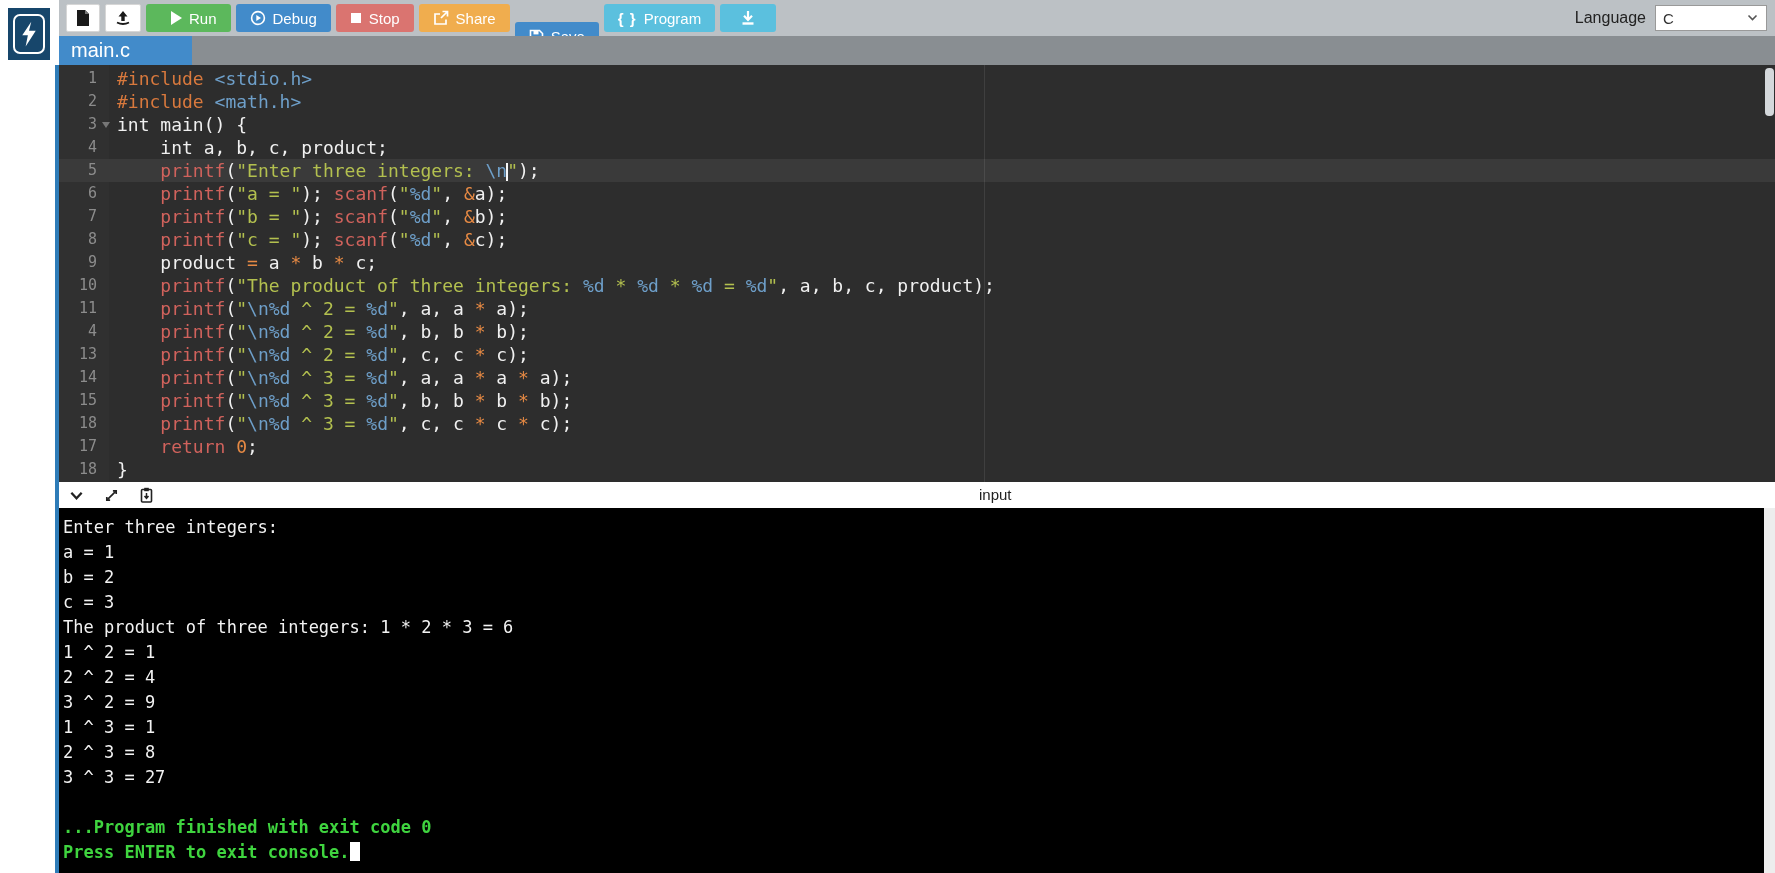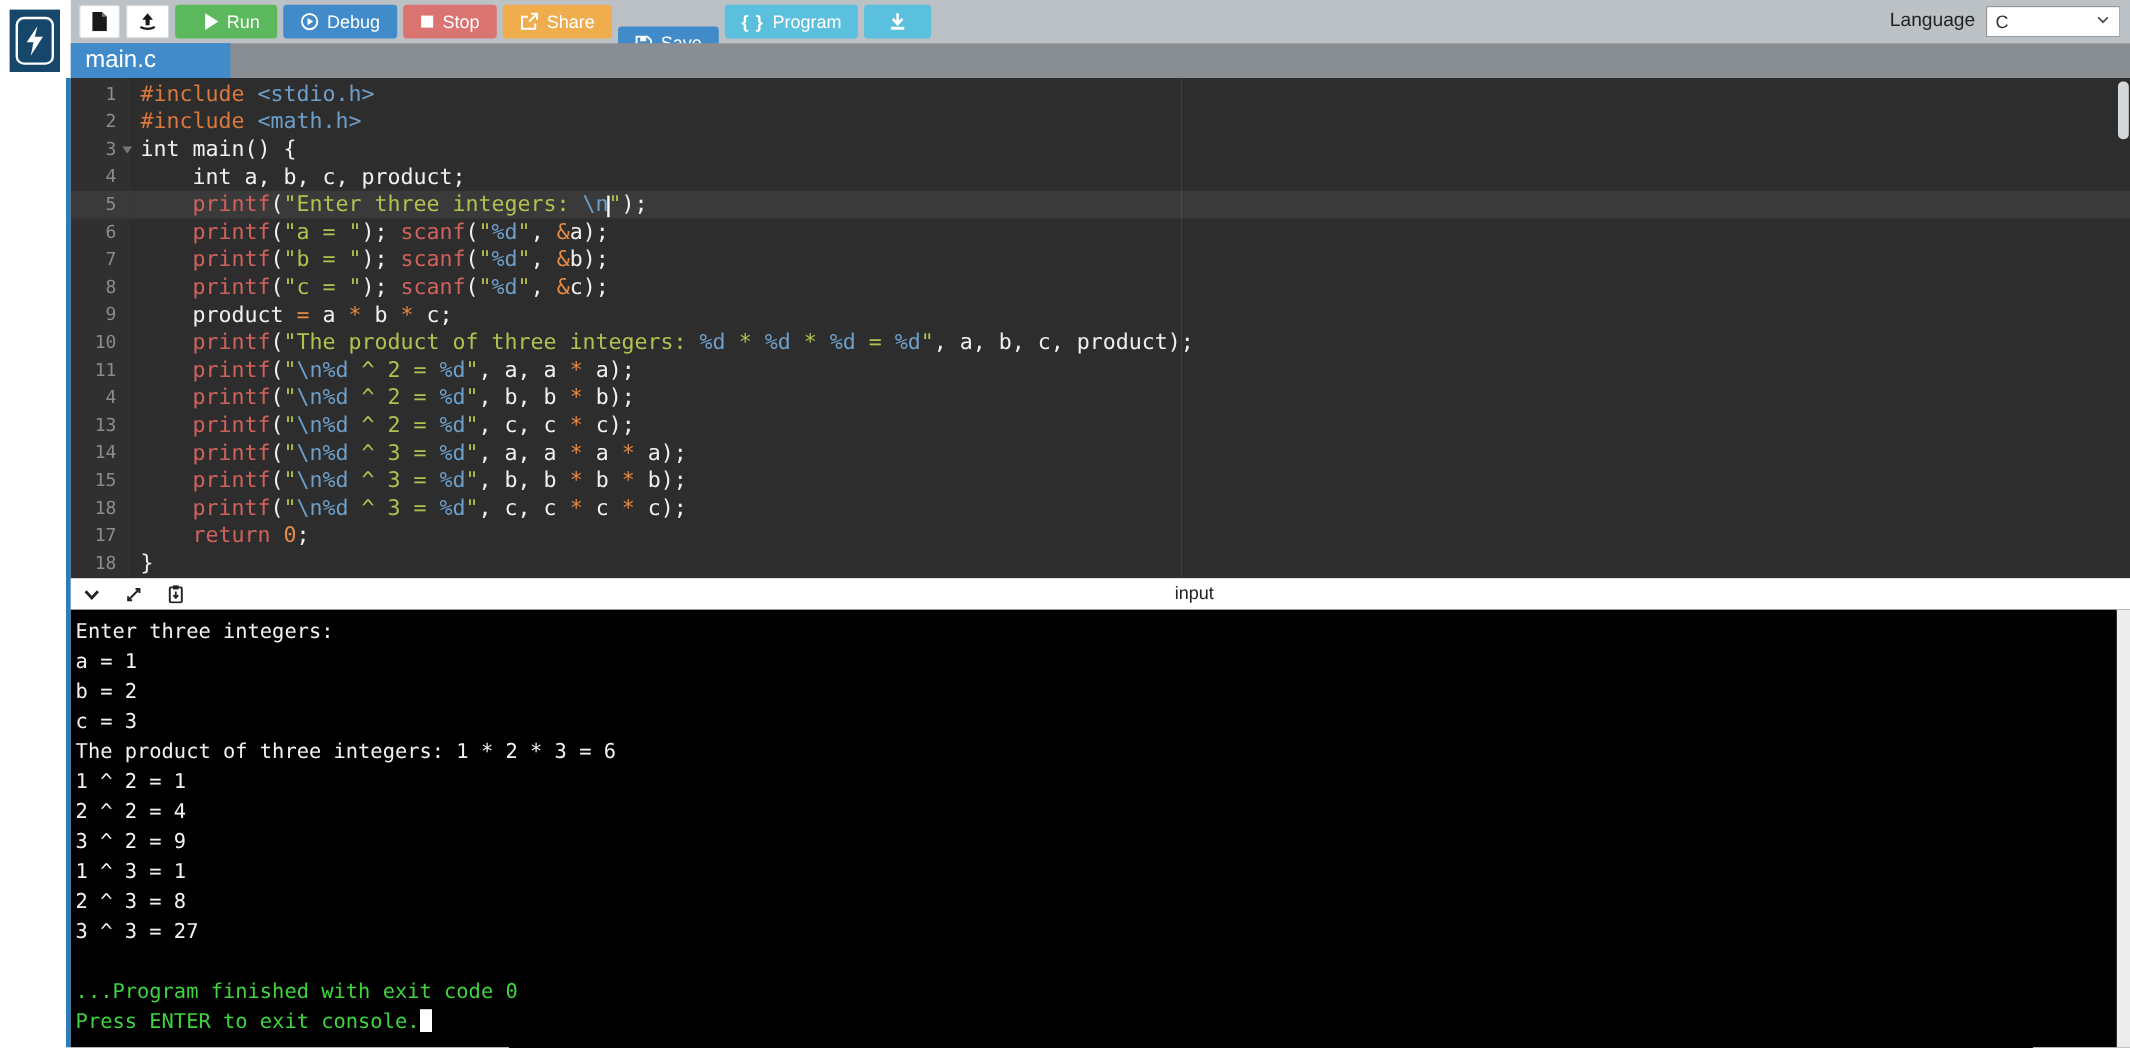--- a/index.html
+++ b/index.html
@@ -63,21 +63,21 @@
   .ed-thumb{position:absolute;right:1px;top:3px;width:9px;height:48px;background:#d4d8db;border-radius:4px;cursor:pointer;}
 
   
   .console-header{position:absolute;left:59px;top:482px;right:0;height:26px;background:#ffffff;display:flex;align-items:center;gap:20px;padding-left:10px;}
   .cic{display:inline-flex;align-items:center;color:#222;cursor:pointer;}
   .input-label{position:absolute;left:920px;top:0;line-height:26px;font-size:15px;color:#222;}
 
   
   .console{position:absolute;left:59px;top:508px;right:0;bottom:0;background:var(--console-bg);color:var(--console-fg);font-family:"DejaVu Sans Mono",monospace;font-size:17px;line-height:25px;padding:7px 14px 0 4px;white-space:pre;cursor:text;overflow:hidden;}
   .console-line{min-height:25px;}
-  .console-line.status{color:var(--console-status-green);font-weight:normal;}
+  .console-line.status{color:var(--console-status-green);font-weight:bold;}
   .block-caret{display:inline-block;width:10px;height:19px;background:#ffffff;vertical-align:-3px;}
   .console-scroll{position:absolute;right:0;top:508px;width:11px;bottom:0;background:#ededed;cursor:pointer;}
 </style>
 </head>
 <body>
 
 <div class="left-rail">
   <div class="logo-box">
     <div class="logo-frame">
       <svg width="18" height="26" viewBox="0 0 16 22">

